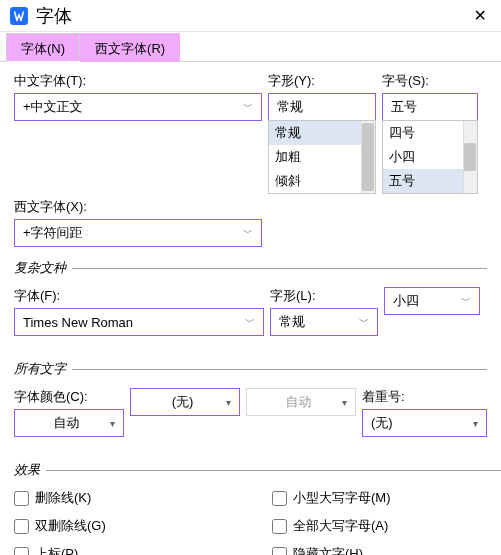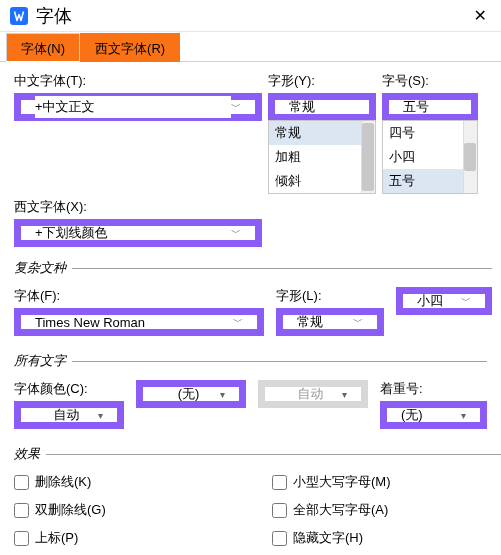--- a/index.html
+++ b/index.html
@@ -3,41 +3,41 @@
 <meta charset="utf-8">
 <style>
 * { box-sizing: border-box; font-family: "Microsoft YaHei", "SimSun", sans-serif; font-size: 13px; }
 body { margin: 0; background: #fff; color: #000; width: 501px; height: 555px; overflow: hidden; }
 .titlebar { display: flex; align-items: center; height: 32px; border-bottom: 1px solid #e5e5e5; padding: 0 10px; }
 .titlebar .logo { width: 18px; height: 18px; background: #1e6fff; border-radius: 3px; display: flex; align-items: center; justify-content: center; margin-right: 8px; }
 .titlebar .logo svg { width: 12px; height: 12px; }
 .titlebar .title { flex: 1; font-size: 18px; }
 .titlebar .close { font-size: 16px; padding: 0 4px; cursor: default; }
 .tabs { display: flex; border-bottom: 1px solid #d0d0d0; height: 30px; padding-left: 6px; }
-.tab { padding: 6px 14px 0 14px; font-size: 13px; border: 1px solid transparent; border-bottom: none; position: relative; top: 1px; background: #f97316; cursor: default; }
+.tab { padding: 6px 14px 0 14px; font-size: 13px; border: 1px solid transparent; border-bottom: none; position: relative; top: 1px; background: #f0abfc; cursor: default; }
 .tab.active { border-color: #d0d0d0; border-bottom: 1px solid #fff; }
 .content { padding: 10px 14px; }
 .row { display: flex; gap: 6px; margin-bottom: 4px; align-items: flex-start; }
 .col { display: flex; flex-direction: column; }
 .col1 { width: 248px; }
 .col2 { width: 108px; }
 .col3 { width: 96px; }
 .label { font-size: 13px; margin-bottom: 3px; }
 .label.dim { color: #999; }
-select, input[type=text], .dd { width: 100%; height: 28px; border: 7px solid #8b5cf6; padding: 0 14px; font-size: 13px; background: #fff; }
+select, input[type=text], .dd { width: 100%; height: 28px; border: 1px solid #8b5cf6; padding: 0 8px; font-size: 13px; background: #fff; }
 .dd { display: flex; align-items: center; justify-content: space-between; cursor: default; }
 .dd .caret { font-size: 10px; color: #666; }
 .listbox { border: 1px solid #c8c8c8; height: 74px; overflow: hidden; position: relative; }
 .listbox .item { padding: 3px 6px; font-size: 13px; cursor: default; }
 .listbox .item.sel { background: #dce6f2; }
 .listbox .scroll { position: absolute; right: 0; top: 0; bottom: 0; width: 14px; background: #f0f0f0; border-left: 1px solid #ddd; }
 .listbox .thumb { position: absolute; right: 1px; width: 12px; background: #c8c8c8; border-radius: 2px; }
 fieldset { border: none; border-top: 1px solid #a0a0a0; margin: 12px 0 6px 0; padding: 10px 0 0 0; }
 fieldset legend { padding: 0 6px 0 0; font-size: 13px; font-style: italic; }
-.row2 { display: flex; gap: 12px; margin-bottom: 4px; }
+.row2 { display: flex; gap: 6px; margin-bottom: 12px; }
 .fcol { display: flex; flex-direction: column; }
 .w110 { width: 110px; }
 .w250 { width: 250px; }
 .w108 { width: 108px; }
 .w96 { width: 96px; }
 .checks { display: flex; }
 .checkcol { width: 258px; display: flex; flex-direction: column; gap: 10px; }
 .chk { display: flex; align-items: center; gap: 6px; cursor: default; }
 .chk input { width: 15px; height: 15px; margin: 0; }
 .dd.disabled { color: #999; border-color: #d8d8d8; }
@@ -93,21 +93,21 @@
             <div class="thumb" style="top:22px;height:28px"></div>
           </div>
       </div>
     </div>
   </div>
 
   <div class="row" style="margin-top:2px">
     <div class="col col1">
       <div class="label">西文字体(X):</div>
       <div class="dd">
-        <span>+下划线颜色</span>
+        <span>+字符间距</span>
         <span class="caret">﹀</span>
       </div>
     </div>
   </div>
 
   <fieldset>
     <legend>复杂文种</legend>
     <div class="row2">
       <div class="fcol w250">
         <div class="label">字体(F):</div>

